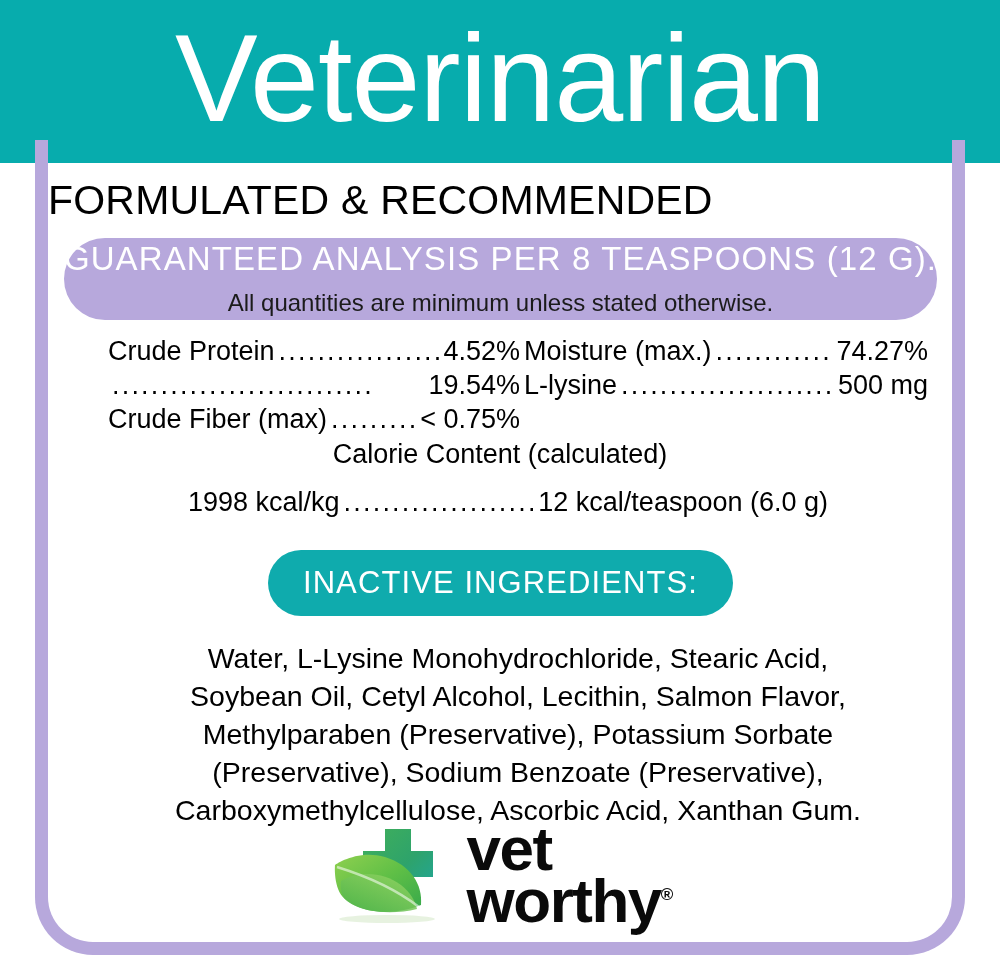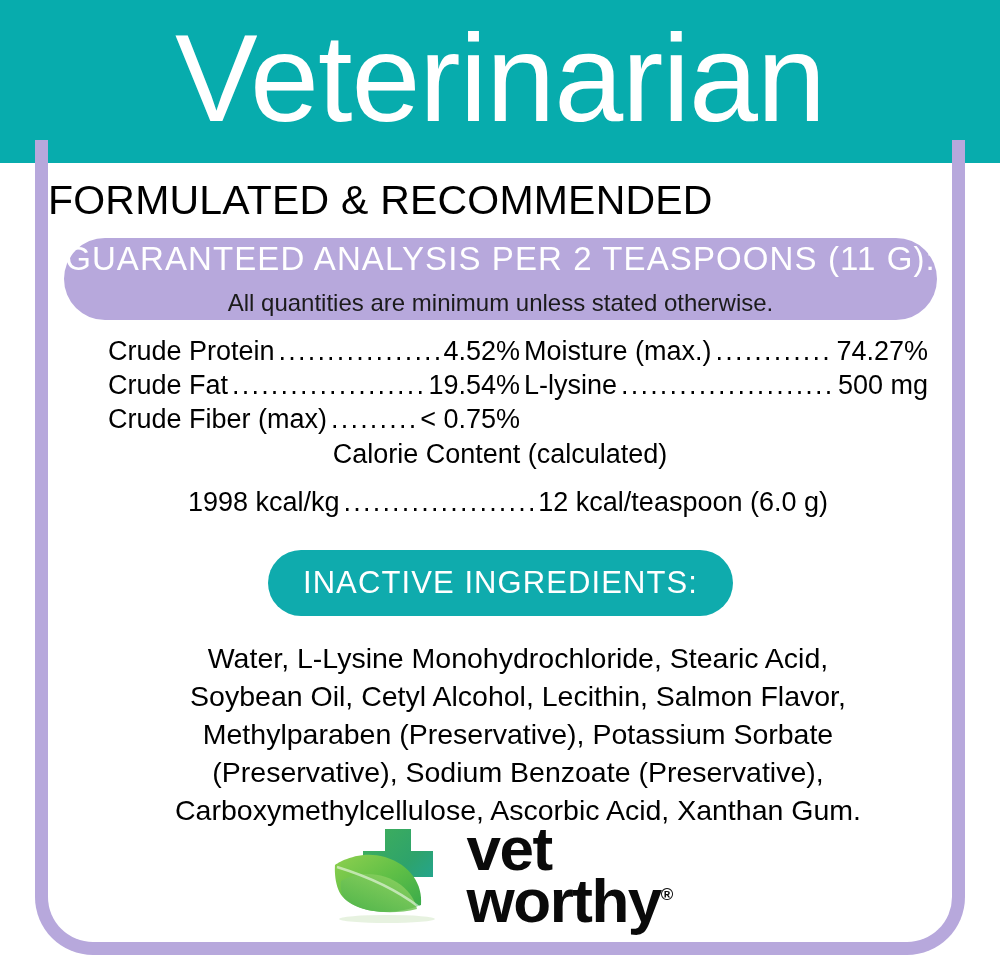--- a/index.html
+++ b/index.html
@@ -262,34 +262,33 @@
   </div>
 
   <div class="purple-frame"></div>
   <div class="frame-top-mask"></div>
 
   <div class="content">
 
     <div class="formulated">FORMULATED &amp; RECOMMENDED</div>
 
     <div class="ga-banner">
-      <div class="ga-title">GUARANTEED ANALYSIS PER 2 TEASPOONS (11 G):</div>
+      <div class="ga-title">GUARANTEED ANALYSIS PER 8 TEASPOONS (12 G):</div>
       <div class="ga-sub">All quantities are minimum unless stated otherwise.</div>
     </div>
 
     <div class="analysis">
 
       <div class="col col-left">
         <div class="nrow">
           <span class="nlabel">Crude Protein</span>
           <span class="dots">....................</span>
           <span class="nvalue">4.52%</span>
         </div>
         <div class="nrow">
-          <span class="nlabel">Crude Fat</span>
           <span class="dots">...........................</span>
           <span class="nvalue">19.54%</span>
         </div>
         <div class="nrow">
           <span class="nlabel">Crude Fiber (max)</span>
           <span class="dots">..........</span>
           <span class="nvalue">&lt; 0.75%</span>
         </div>
       </div>
 

